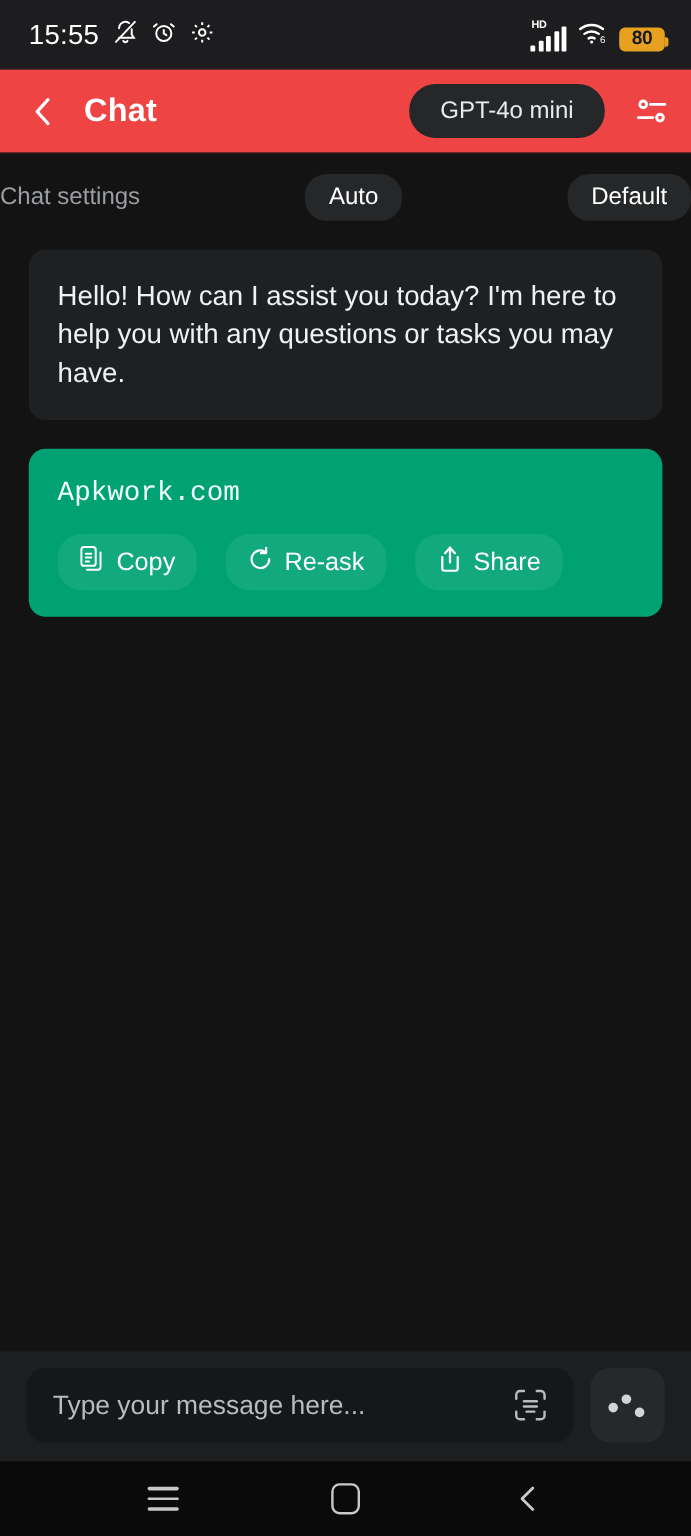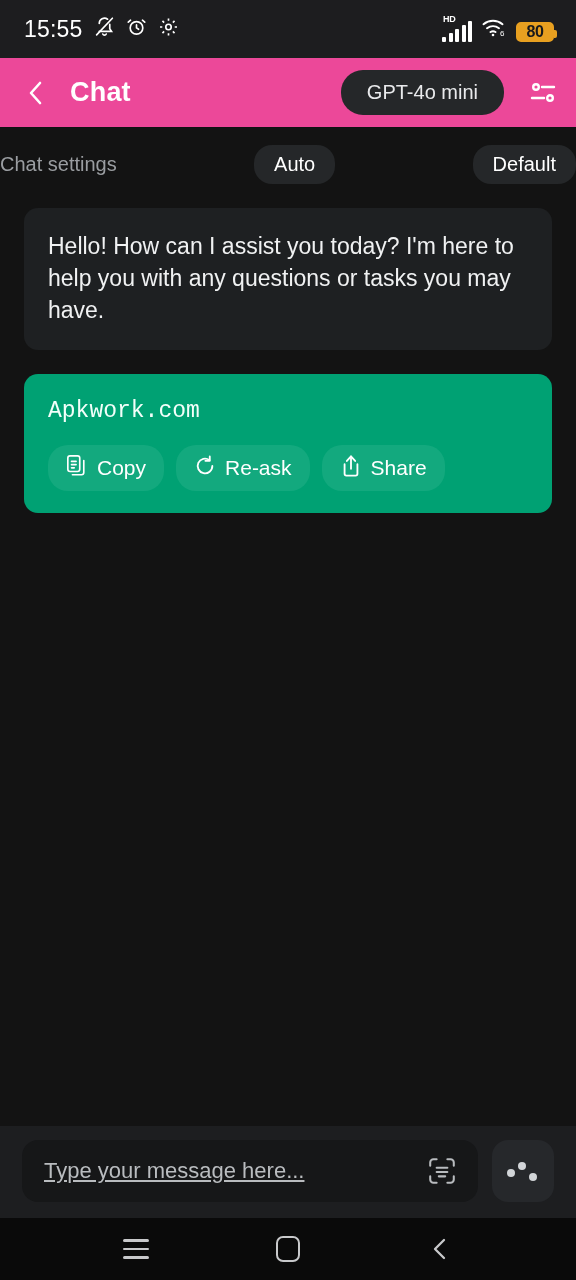--- a/index.html
+++ b/index.html
@@ -34,21 +34,21 @@
     background:#e8a020; display:flex; align-items:center; justify-content:center;
   }
   .battery::after {
     content:""; position:absolute; right:-5px; top:6px;
     width:3px; height:8px; background:#e8a020; border-radius:0 2px 2px 0;
   }
   .battery-text { font-size:16px; font-weight:bold; color:#18191b; letter-spacing:-0.3px; }
 
   
   .header {
-    height:70px; background:#ec4899;
+    height:70px; background:#ef4444;
     display:flex; align-items:center; padding:0 18px 0 24px; flex:none;
     border-bottom:1px solid #111113;
   }
   .back-btn { width:40px; height:44px; display:flex; align-items:center; justify-content:flex-start; cursor:pointer; }
   .page-title { color:#ffffff; font-size:27px; font-weight:bold; margin-left:6px; letter-spacing:0.2px; }
   .header-spacer { flex:1; }
   .model-pill {
     background:#252729; color:#e9eaec;
     border-radius:22px; padding:11px 26px; font-size:20px;
     cursor:pointer; white-space:nowrap;
@@ -71,39 +71,39 @@
   }
   .bubble-assistant .msg {
     color:#f0f1f2; font-size:23px; line-height:32px;
   }
 
   .bubble-user {
     margin:24px 24px 0 24px; background:#00a173;
     border-radius:14px; padding:22px 24px 22px 24px;
   }
   .bubble-user .msg { color:#f2fffa; font-size:23px; line-height:30px;font-family:Liberation Mono, monospace; }
-  .actions { display:flex; gap:12px; margin-top:19px; }
+  .actions { display:flex; gap:24px; margin-top:19px; }
   .action-btn {
     background:#13a97e; border-radius:20px;
     display:flex; align-items:center; gap:9px;
     padding:9px 18px; cursor:pointer;
   }
   .action-btn .lbl { color:#ffffff; font-size:21px; }
 
   
   .composer {
     flex:none; background:#1d1e20;
     padding:14px 22px 16px 22px;
     display:flex; align-items:center; gap:14px;
   }
   .input-wrap {
     flex:1; height:62px; background:#161718; border-radius:16px;
     display:flex; align-items:center; padding:0 16px 0 22px; cursor:text;
   }
-  .input-text { flex:1; color:#b9bcbf; font-size:22px;text-decoration:underline; }
+  .input-text { flex:1; color:#b9bcbf; font-size:22px; }
   .scan-btn { width:40px; height:40px; display:flex; align-items:center; justify-content:center; cursor:pointer; }
   .assist-btn {
     width:62px; height:62px; background:#26282b; border-radius:16px;
     display:flex; align-items:center; justify-content:center; cursor:pointer;
   }
   .dots { position:relative; width:34px; height:26px; }
   .dots span { position:absolute; width:8px; height:8px; border-radius:50%; background:#d2d5d8; }
   .dots .d1 { left:1px; top:11px; }
   .dots .d2 { left:12px; top:4px; }
   .dots .d3 { left:23px; top:15px; }

